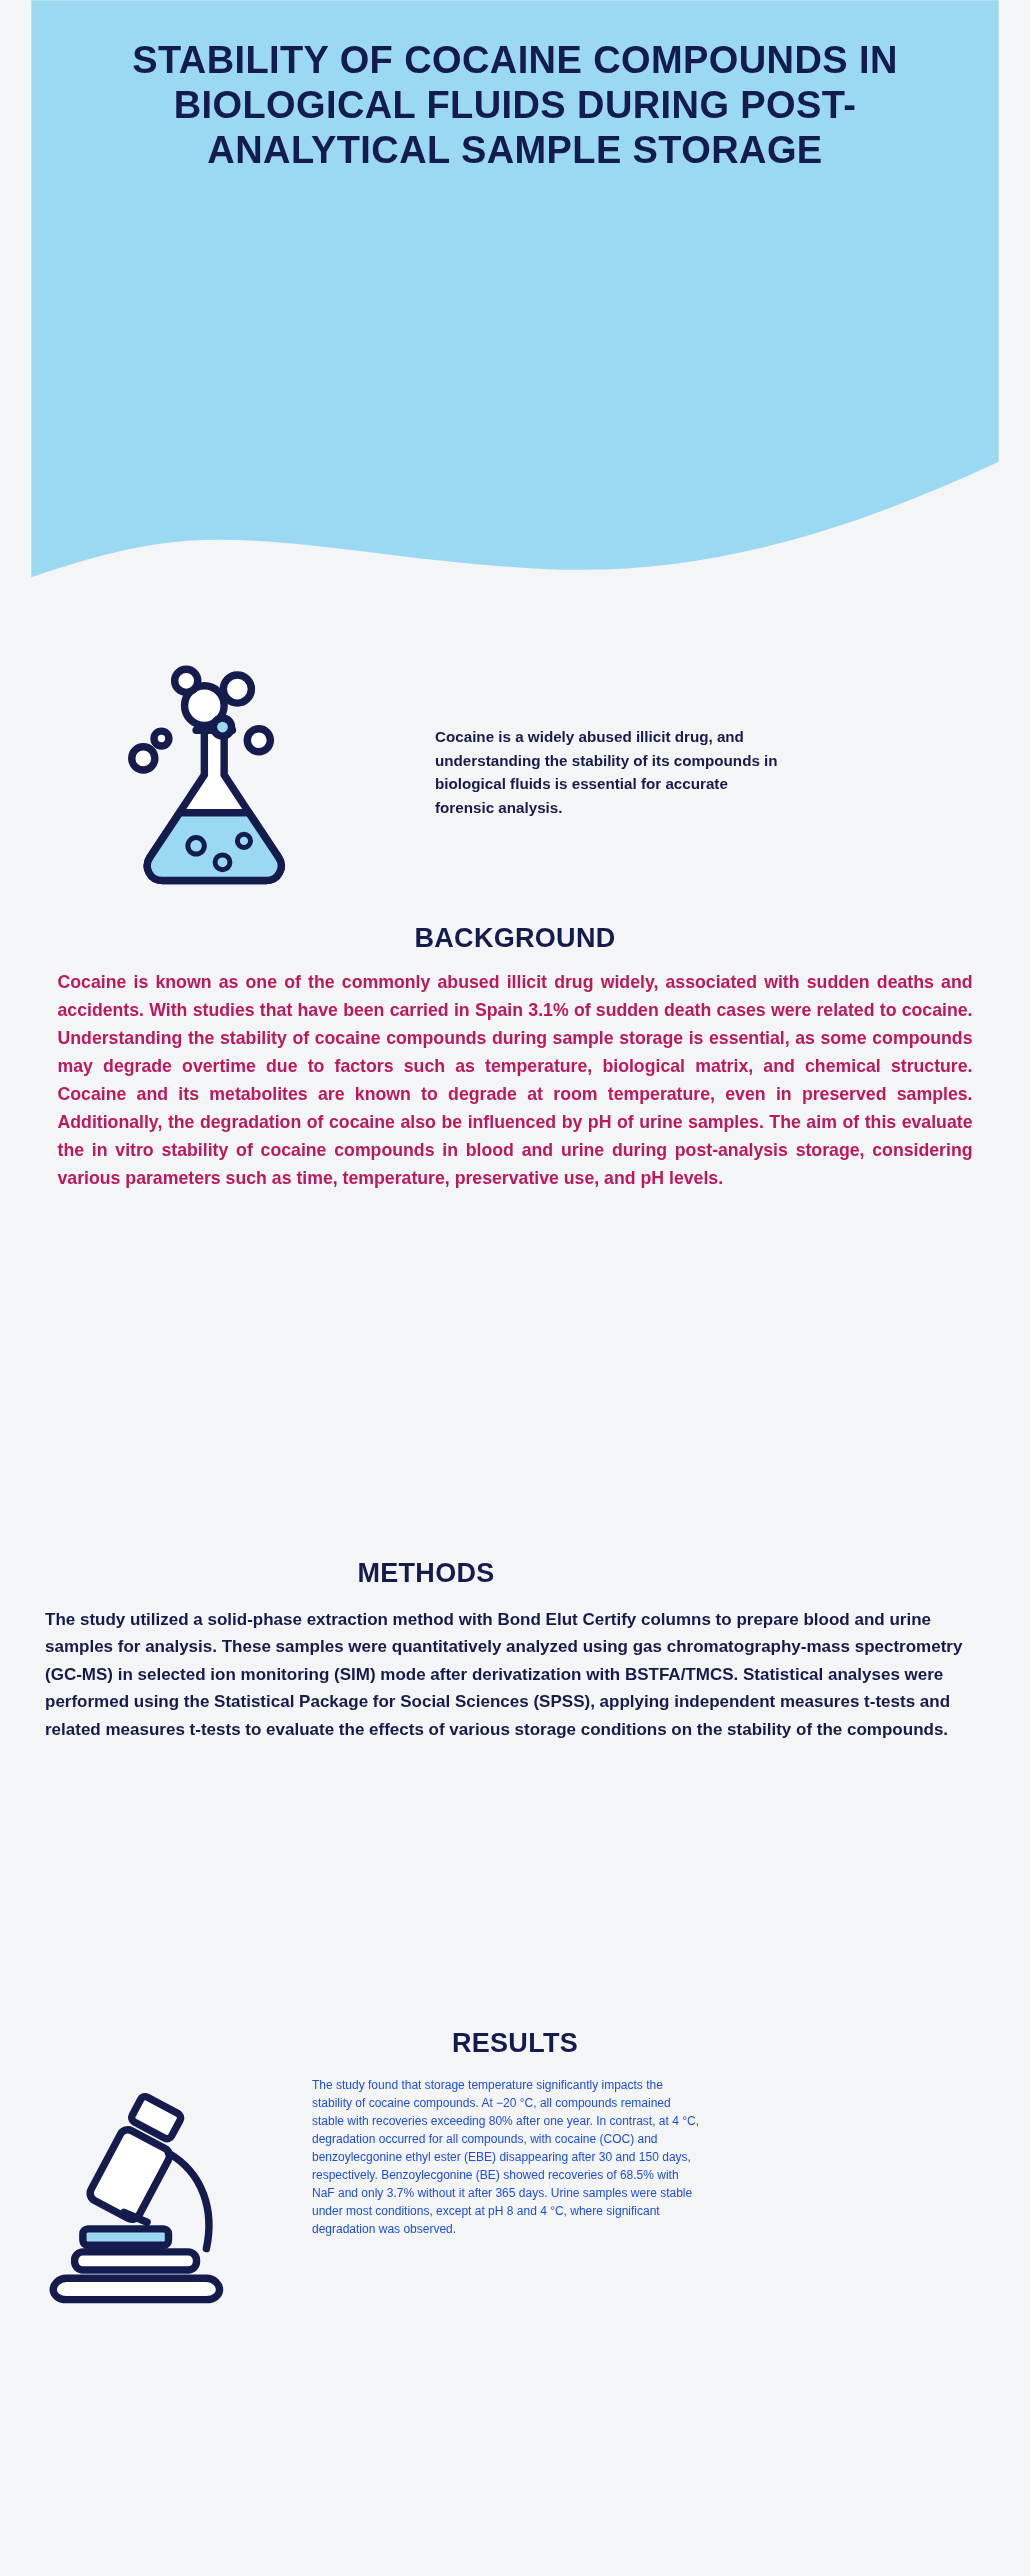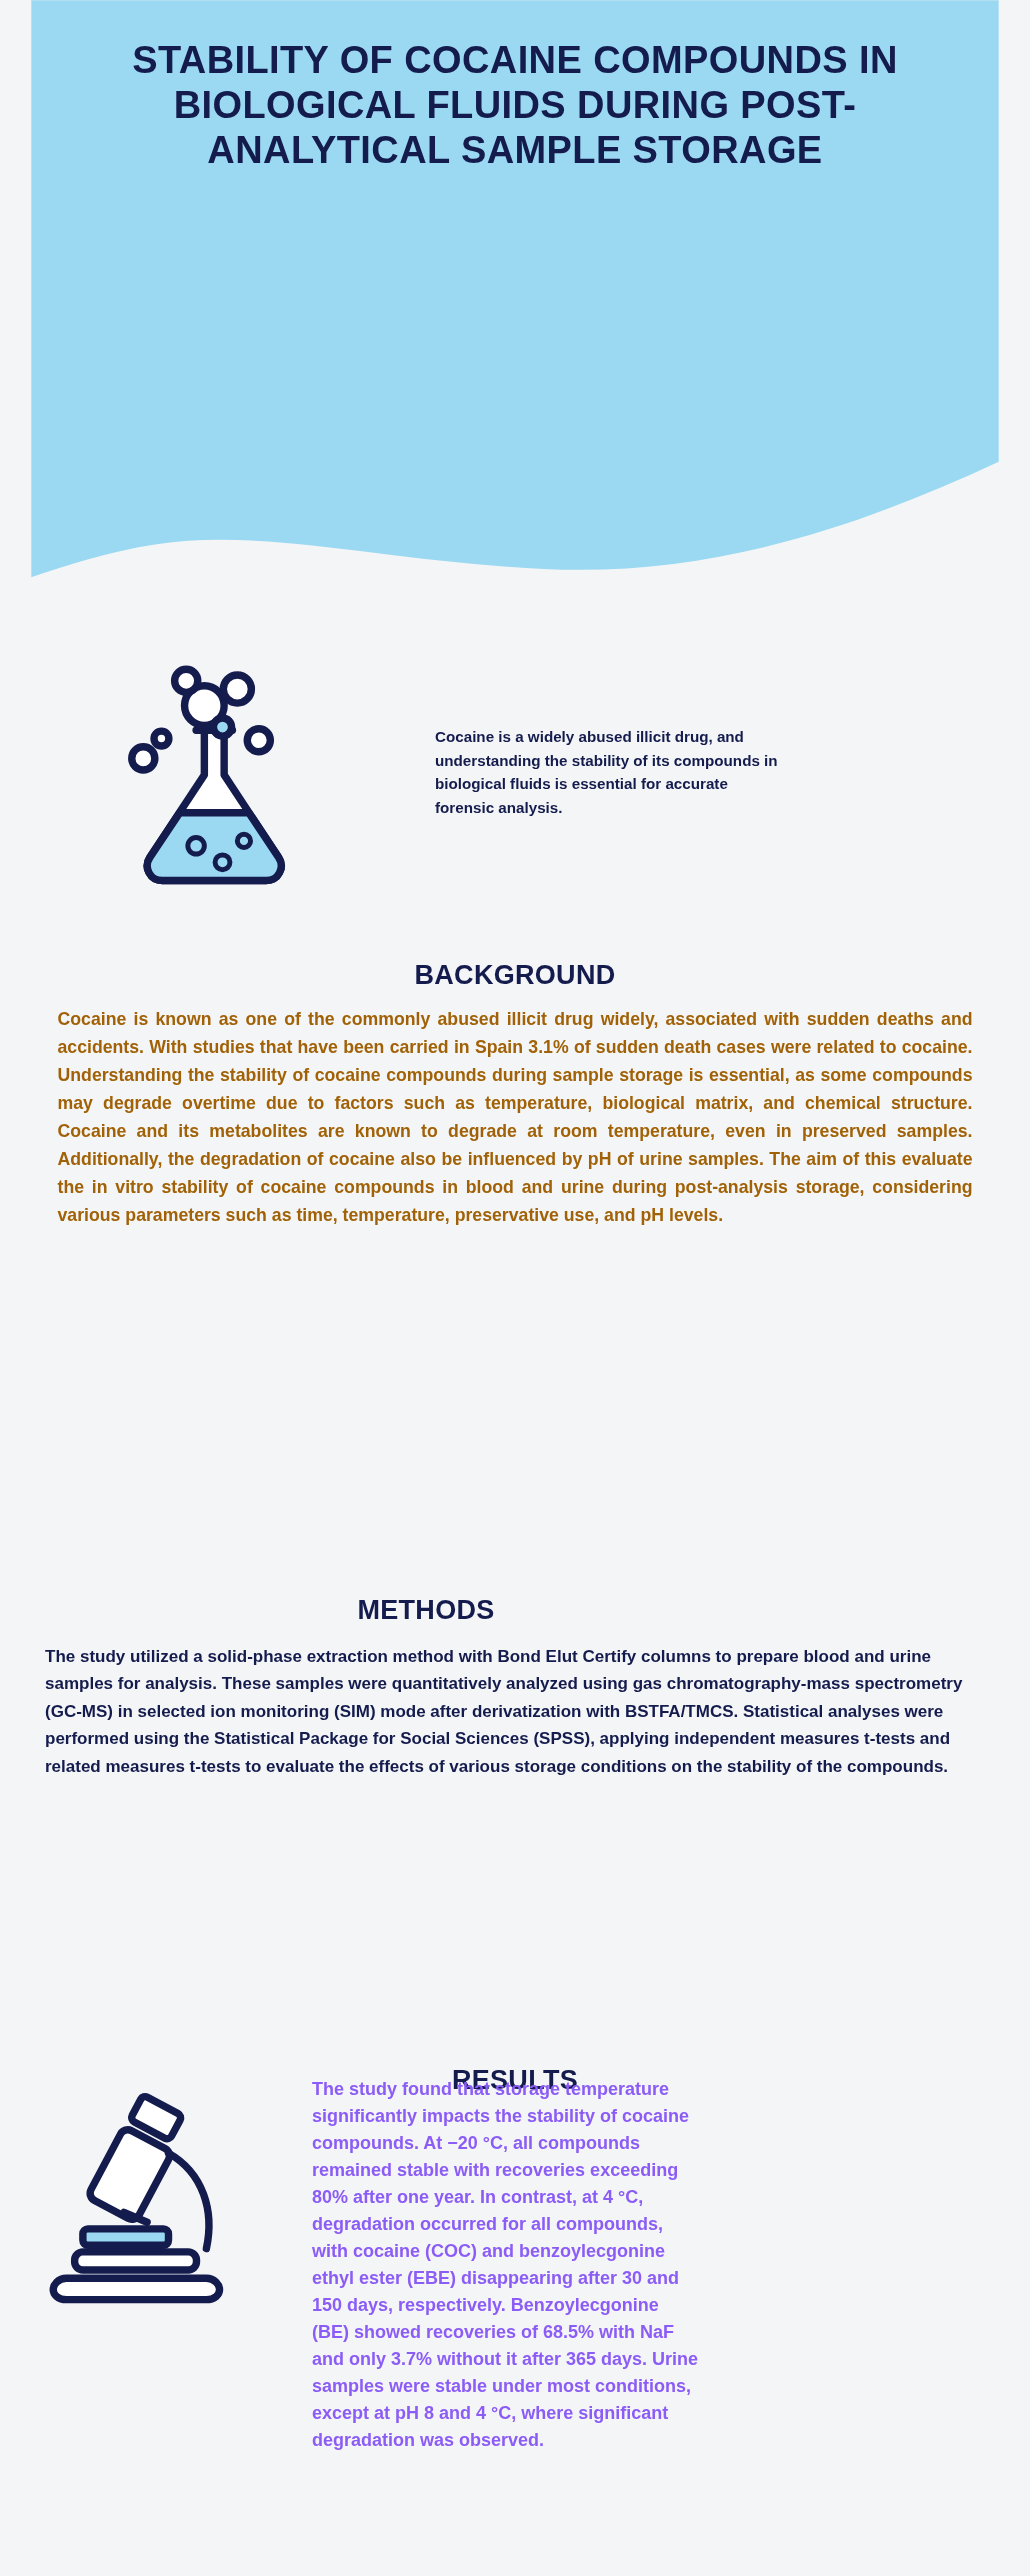--- a/index.html
+++ b/index.html
@@ -76,41 +76,40 @@
     color: #141b4d;
   }
 
   
   .section-heading {
     text-align: center;
     font-size: 27px;
     font-weight: bold;
     letter-spacing: 0.3px;
     color: #141b4d;
-    margin-top: 37px;
   }
 
   
   .background-block {
     position: absolute;
     top: 923px;
     left: 0;
     width: 1030px;
   }
   .background-block .section-heading {
     margin-bottom: 15px;
   }
   .background-body {
     margin: 0 auto;
     width: 915px;
     font-size: 17.7px;
     line-height: 1.58;
     font-weight: bold;
     text-align: justify;
-    color: #a16207;
+    color: #be185d;
   }
 
   
   .methods-block {
     position: absolute;
     top: 1558px;
     left: 0;
     width: 852px;
   }
   .methods-block .section-heading {
@@ -142,24 +141,24 @@
     left: 45px;
     top: 59px;
     width: 247px;
     height: 231px;
   }
   .results-body {
     position: absolute;
     left: 312px;
     top: 48px;
     width: 387px;
-    font-size: 18px;
+    font-size: 12px;
     line-height: 1.5;
-    font-weight: bold;
-    color: #8b5cf6;
+    font-weight: normal;
+    color: #1d4ed8;
   }
 
   .icon-svg {
     display: block;
   }
 </style>
 </head>
 <body>
 
 <div class="page">

